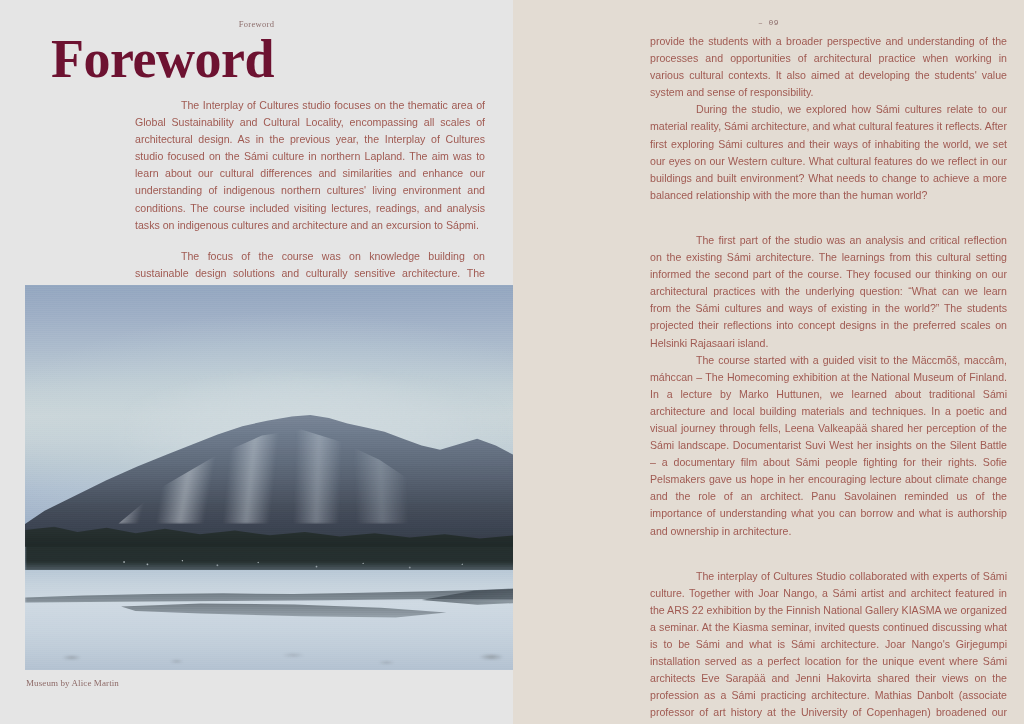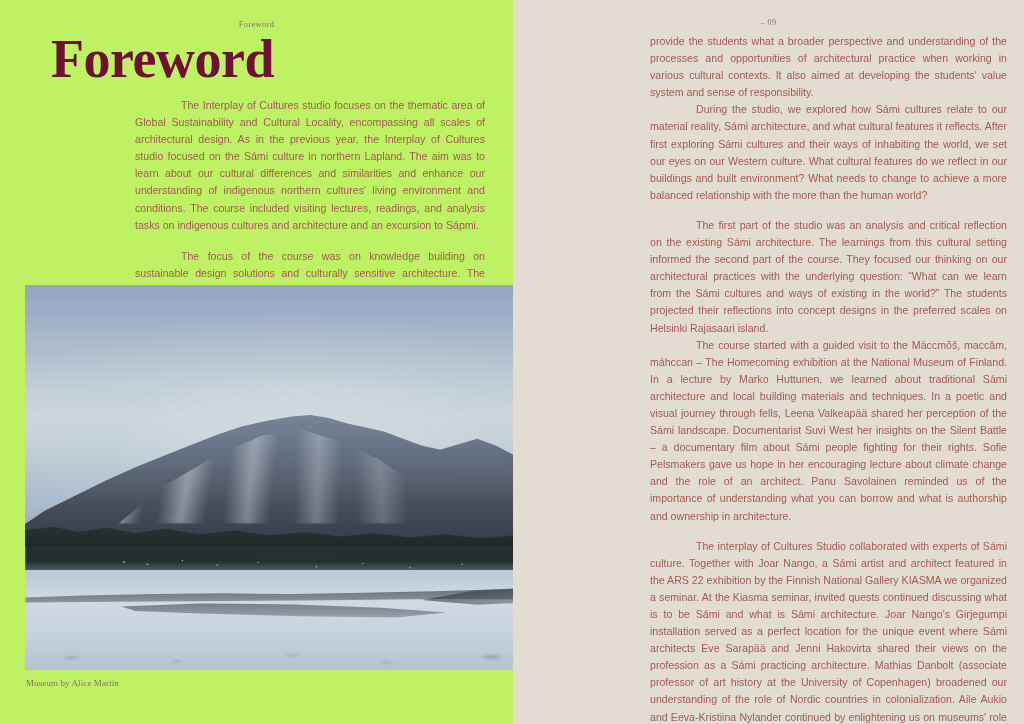--- a/index.html
+++ b/index.html
@@ -17,21 +17,21 @@
     position: relative;
     width: 1024px;
     height: 724px;
     background: #ffffff;
   }
   
   .page-left {
     position: absolute;
     left: 0; top: 0;
     width: 513px; height: 724px;
-    background: #bef264;
+    background: #e5e5e5;
   }
   .running-head {
     position: absolute;
     left: 0; top: 19px;
     width: 513px;
     text-align: center;
     font-family: "Liberation Serif", serif;
     font-size: 8.5px;
     letter-spacing: 0.3px;
     color: #8e6f6d;
@@ -255,21 +255,21 @@
     position: absolute;
     left: 513px; top: 0;
     width: 511px; height: 724px;
     background: #e3dcd3;
   }
   .folio {
     position: absolute;
     left: 0; top: 18px;
     width: 511px;
     text-align: center;
-    font-family: Liberation Serif, serif;
+    font-family: Liberation Mono, monospace;
     font-size: 8px;
     letter-spacing: 0.4px;
     color: #8e6f6d;
   }
   .right-col {
     position: absolute;
     left: 137px;
     top: 33px;
     width: 357px;
     font-family: "Liberation Sans", sans-serif;
@@ -277,21 +277,21 @@
     line-height: 17.1px;
     color: #a05a52;
     text-align: justify;
     text-justify: inter-word;
   }
   .right-col p {
     margin: 0;
     text-indent: 46px;
   }
   .right-col p.gap {
-    margin-top: 13px;
+    margin-top: 28px;
   }
   .right-col p.noindent {
     text-indent: 0;
   }
   .footer {
     position: absolute;
     left: 0; top: 694px;
     width: 511px;
     text-align: center;
     font-family: "Liberation Serif", serif;
@@ -334,21 +334,21 @@
     </div>
 
     <div class="caption">Museum by Alice Martin</div>
   </div>
 
   <div class="page-right">
 
     <div class="folio">– 09</div>
 
     <div class="right-col">
-      <p class="noindent">provide the students what a broader perspective and understanding of the processes and opportunities of architectural practice when working in various cultural contexts. It also aimed at developing the students' value system and sense of responsibility.</p>
+      <p class="noindent">provide the students with a broader perspective and understanding of the processes and opportunities of architectural practice when working in various cultural contexts. It also aimed at developing the students' value system and sense of responsibility.</p>
       <p>During the studio, we explored how Sámi cultures relate to our material reality, Sámi architecture, and what cultural features it reflects. After first exploring Sámi cultures and their ways of inhabiting the world, we set our eyes on our Western culture. What cultural features do we reflect in our buildings and built environment? What needs to change to achieve a more balanced relationship with the more than the human world?</p>
       <p class="gap">The first part of the studio was an analysis and critical reflection on the existing Sámi architecture. The learnings from this cultural setting informed the second part of the course. They focused our thinking on our architectural practices with the underlying question: “What can we learn from the Sámi cultures and ways of existing in the world?” The students projected their reflections into concept designs in the preferred scales on Helsinki Rajasaari island.</p>
       <p>The course started with a guided visit to the Mäccmõš, maccâm, máhccan – The Homecoming exhibition at the National Museum of Finland. In a lecture by Marko Huttunen, we learned about traditional Sámi architecture and local building materials and techniques. In a poetic and visual journey through fells, Leena Valkeapää shared her perception of the Sámi landscape. Documentarist Suvi West her insights on the Silent Battle – a documentary film about Sámi people fighting for their rights. Sofie Pelsmakers gave us hope in her encouraging lecture about climate change and the role of an architect. Panu Savolainen reminded us of the importance of understanding what you can borrow and what is authorship and ownership in architecture.</p>
       <p class="gap">The interplay of Cultures Studio collaborated with experts of Sámi culture. Together with Joar Nango, a Sámi artist and architect featured in the ARS 22 exhibition by the Finnish National Gallery KIASMA we organized a seminar. At the Kiasma seminar, invited quests continued discussing what is to be Sámi and what is Sámi architecture. Joar Nango's Girjegumpi installation served as a perfect location for the unique event where Sámi architects Eve Sarapää and Jenni Hakovirta shared their views on the profession as a Sámi practicing architecture. Mathias Danbolt (associate professor of art history at the University of Copenhagen) broadened our understanding of the role of Nordic countries in colonialization. Aile Aukio and Eeva-Kristiina Nylander continued by enlightening us on museums' role and the repatriation (rematriation) process of Sámi artifacts from the</p>
     </div>
 
   </div>
 
 </div>
 

